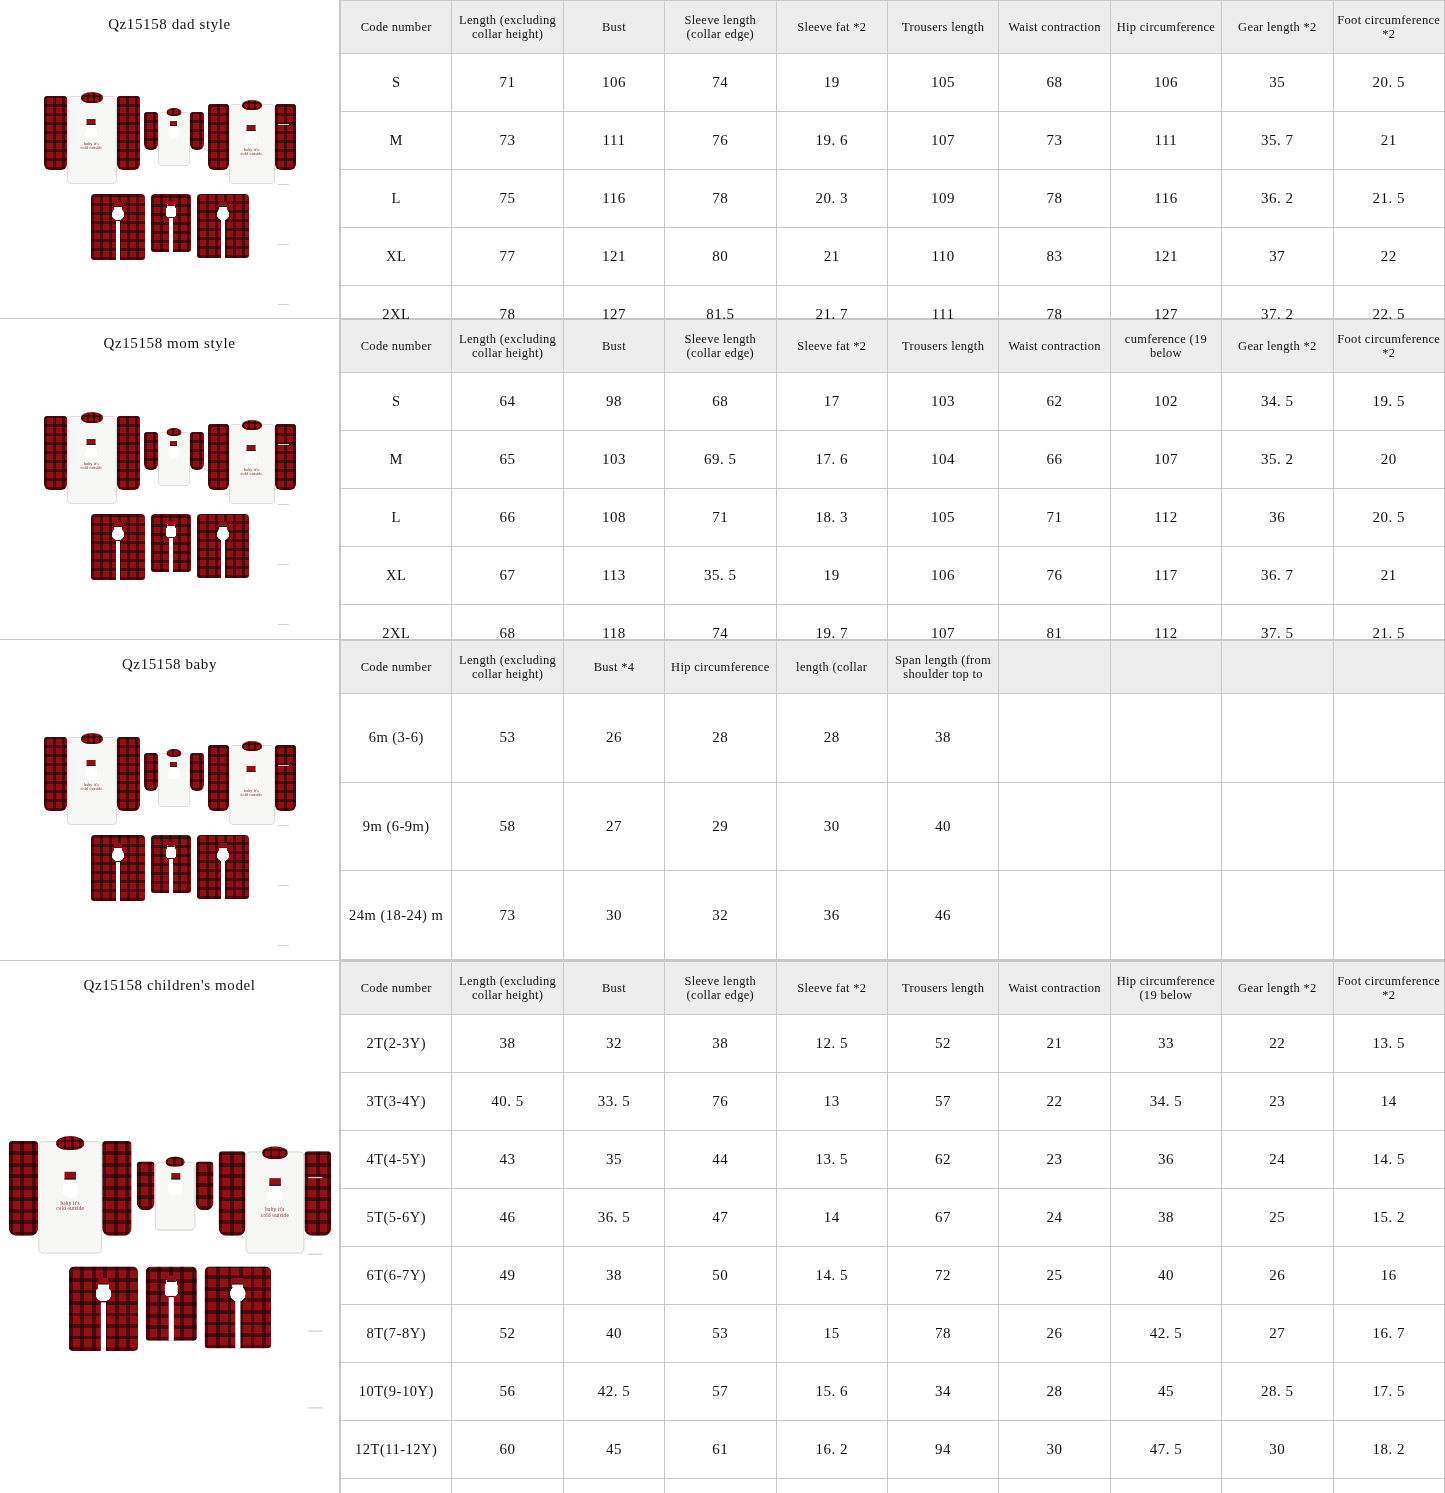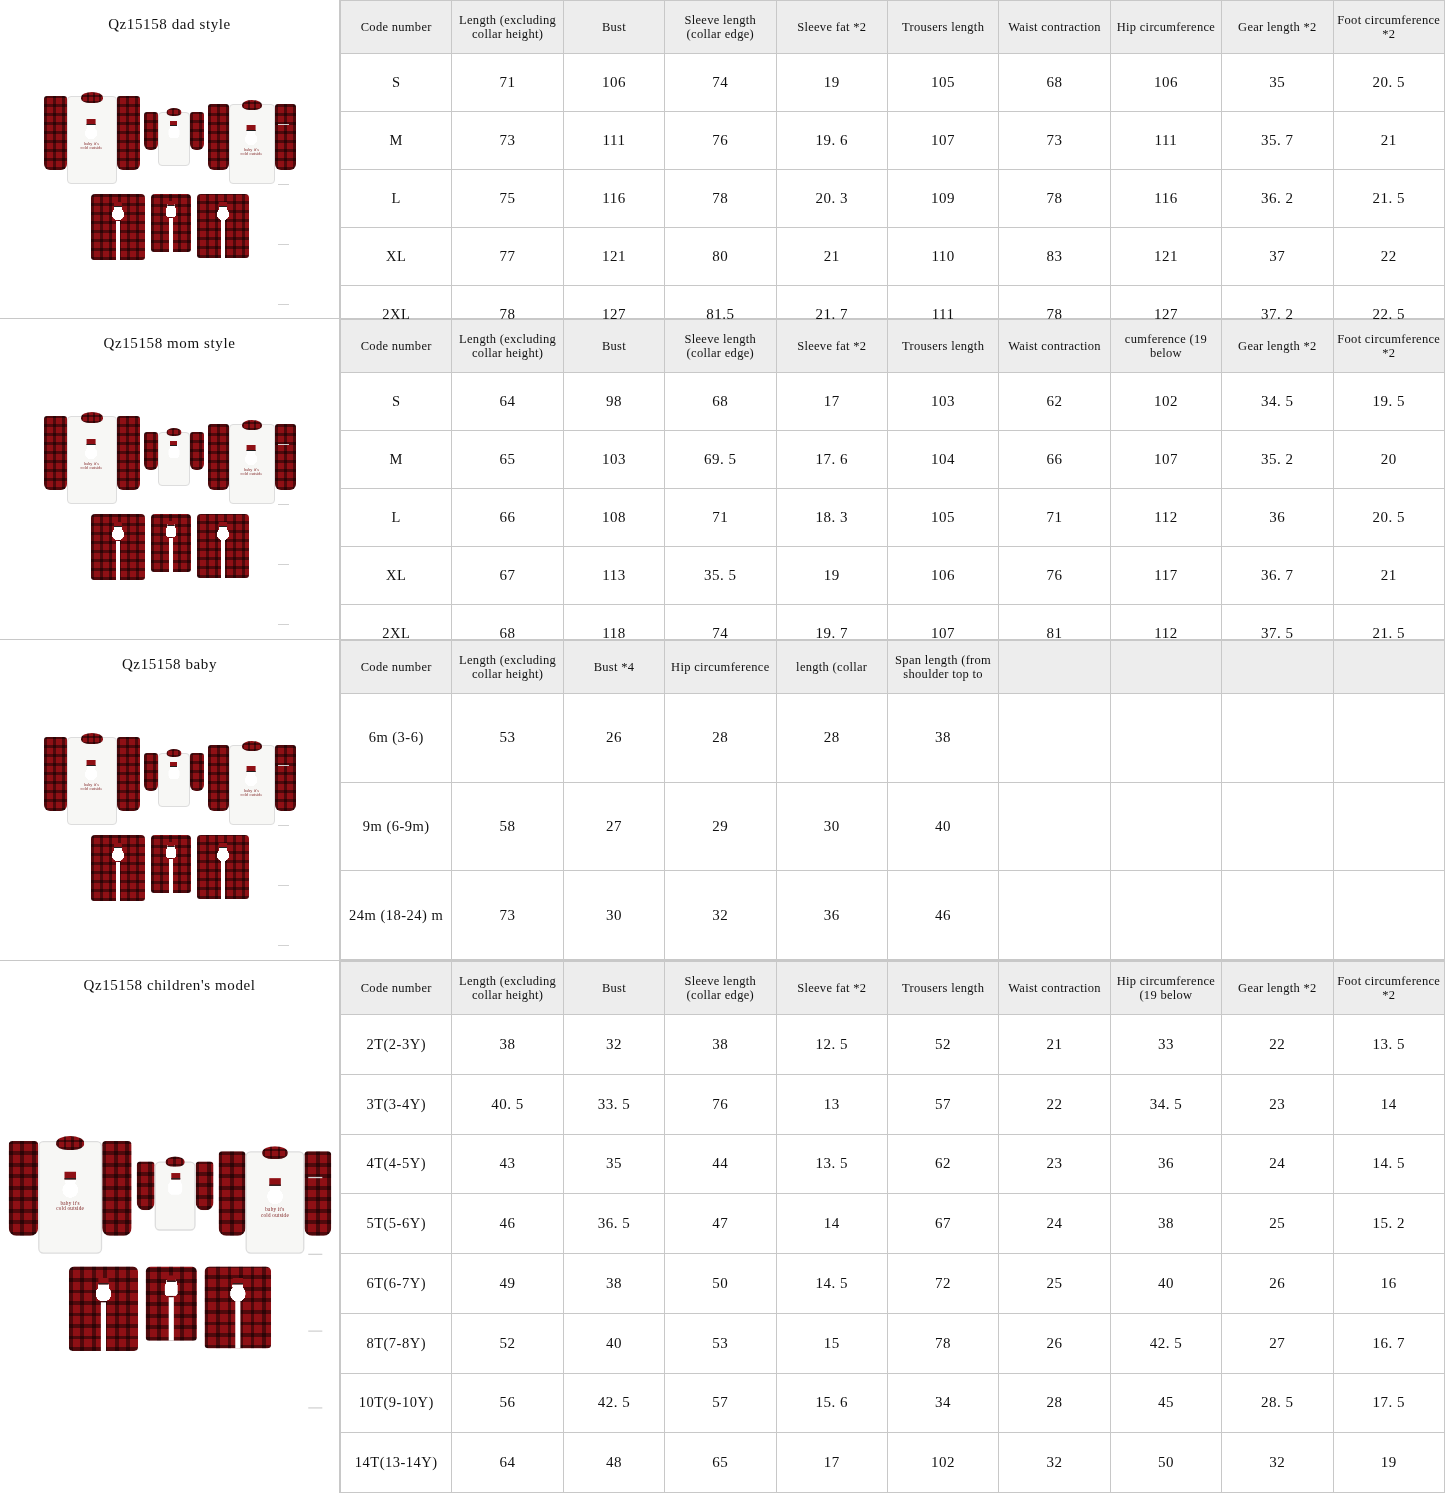--- a/index.html
+++ b/index.html
@@ -876,20 +876,32 @@
           <td>42. 5</td>
           <td>57</td>
           <td>15. 6</td>
           <td>34</td>
           <td>28</td>
           <td>45</td>
           <td>28. 5</td>
           <td>17. 5</td>
         </tr>
         <tr>
+          <td class="code">12T(11-12Y)</td>
+          <td>60</td>
+          <td>45</td>
+          <td>61</td>
+          <td>16. 2</td>
+          <td>94</td>
+          <td>30</td>
+          <td>47. 5</td>
+          <td>30</td>
+          <td>18. 2</td>
+        </tr>
+        <tr>
           <td class="code">14T(13-14Y)</td>
           <td>64</td>
           <td>48</td>
           <td>65</td>
           <td>17</td>
           <td>102</td>
           <td>32</td>
           <td>50</td>
           <td>32</td>
           <td>19</td>

